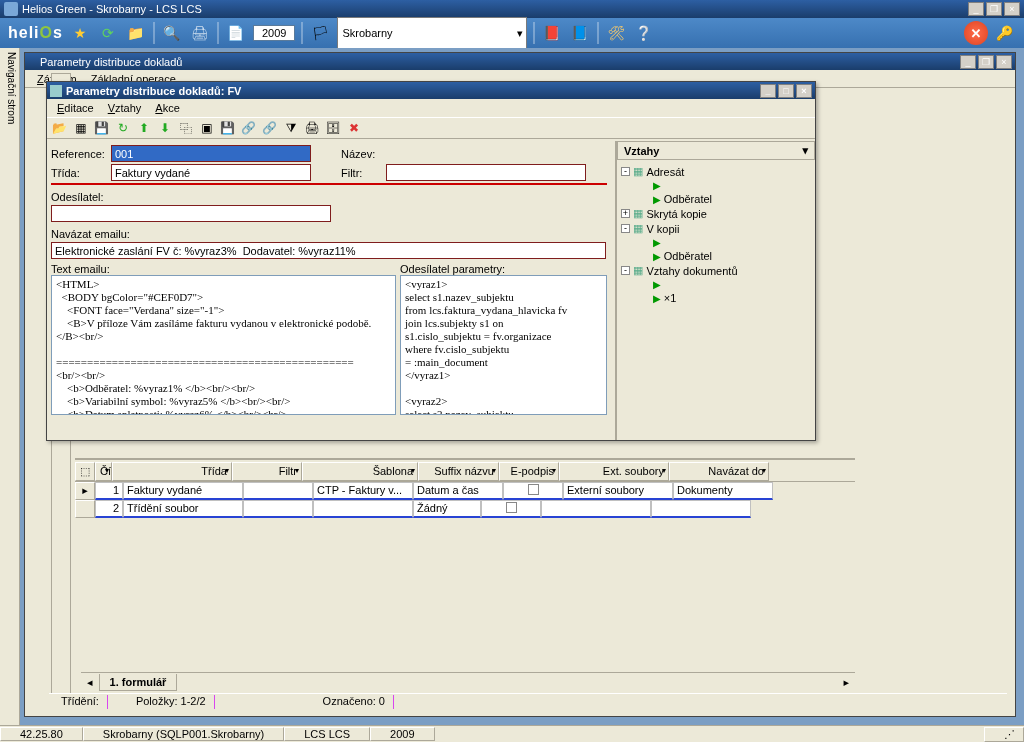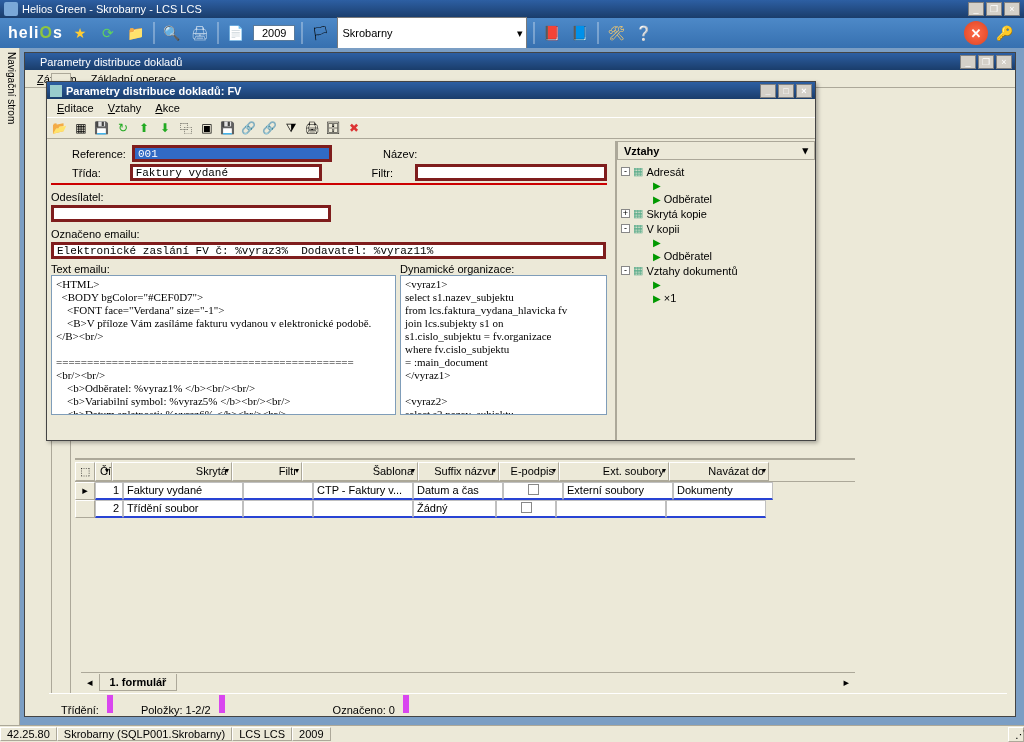--- a/index.html
+++ b/index.html
@@ -34,22 +34,22 @@
 .sw-menubar { height: 18px; display: flex; align-items: center; padding: 1px 4px; gap: 2px; font-size: 11px; }
 .sw-menubar span { padding: 1px 6px; cursor: pointer; }
 .sw-toolbar { height: 22px; display: flex; align-items: center; padding: 1px 4px; gap: 3px; border-top: 1px solid #fff; border-bottom: 1px solid #aca899; }
 .sw-tbtn { width: 18px; height: 18px; font-size: 12px; display: inline-flex; align-items: center; justify-content: center; cursor: pointer; }
 
 .form-body { position: absolute; top: 59px; left: 0; right: 0; bottom: 0; display: flex; }
 .form-left { flex: 1; padding: 4px 8px 4px 4px; overflow: hidden; }
 .form-right { width: 200px; border-left: 2px solid #aca899; background: #ece9d8; }
 
 .frow { display: flex; align-items: center; margin-bottom: 2px; }
-.flabel { width: 60px; text-align: left; padding-right: 4px; margin-left: 21px; }
-.finput { background: #fff; border: 3px solid #7f1d1d; height: 17px; padding: 0 3px; font-family: Liberation Mono, monospace; font-size: 11px; }
+.flabel { width: 60px; text-align: left; padding-right: 4px; }
+.finput { background: #fff; border: 1px solid #7f1d1d; height: 17px; padding: 0 3px; font-family: Liberation Sans, sans-serif; font-size: 11px; }
 .finput.sel { background: #316ac5; color: #fff; }
 .red-sep { height: 2px; background: #c00; margin: 2px 0 6px; }
 
 .textarea-box { background: #fff; border: 1px solid #7f9db9; font-family: Tahoma; font-size: 11px; padding: 2px 4px; overflow: hidden; white-space: pre-wrap; line-height: 13px; }
 
 .vz-header { background: #ece9d8; border: 1px solid #aca899; padding: 2px 6px; font-weight: bold; display: flex; justify-content: space-between; align-items: center; }
 .tree { padding: 4px; font-size: 11px; }
 .tree-row { display: flex; align-items: center; gap: 3px; padding: 1px 0; }
 .tree-ind2 { padding-left: 32px; }
 .exp { width: 9px; height: 9px; border: 1px solid #888; background: #fff; font-size: 9px; line-height: 7px; text-align: center; }
@@ -58,24 +58,24 @@
 .grid-area { position: absolute; top: 405px; left: 50px; right: 160px; bottom: 45px; background: #ece9d8; }
 .grid-header { display: flex; background: #ece9d8; border-bottom: 1px solid #aca899; }
 .gh { border: 1px solid #fff; border-right-color: #aca899; border-bottom-color: #aca899; background: #ece9d8; padding: 2px 4px; font-size: 11px; text-align: right; position: relative; }
 .gh .dd { position: absolute; right: 2px; top: 3px; font-size: 8px; }
 .grid-row { display: flex; }
 .gc { border: 1px solid #c0c0c0; border-bottom: 2px solid #2843d4; background: #fff; padding: 1px 3px; font-size: 11px; height: 18px; overflow: hidden; }
 .gc.head { background: #ece9d8; border: 1px solid #fff; border-right-color: #aca899; border-bottom-color: #aca899; text-align: center; }
 .tabbar { position: absolute; bottom: 24px; left: 56px; right: 160px; height: 20px; background: #ece9d8; display: flex; align-items: center; border-top: 1px solid #aca899; }
 .tab { border: 1px solid #aca899; border-top: none; background: #ece9d8; padding: 2px 10px; font-weight: bold; font-size: 11px; }
 .statusbar-inner { position: absolute; bottom: 6px; left: 24px; right: 8px; height: 17px; background: #ece9d8; border-top: 1px solid #fff; display: flex; font-size: 11px; padding: 1px 4px; gap: 20px; }
-.sb-cell { border-right: 6px solid #d946ef; padding: 9px 8px; }
+.sb-cell { border-right: 1px solid #d946ef; padding: 0 8px; }
 
 .bottom-status { position: absolute; bottom: 0; left: 0; right: 0; height: 17px; background: #ece9d8; border-top: 1px solid #aca899; display: flex; align-items: center; font-size: 11px; }
-.bs-cell { border: 1px solid #fff; border-right-color: #aca899; border-bottom-color: #aca899; padding: 0 6px; text-align: center; }
+.bs-cell { border: 1px solid #fff; border-right-color: #aca899; border-bottom-color: #aca899; padding: 0 19px; text-align: center; }
 
 .left-tabs { position: absolute; left: 22px; top: 56px; width: 24px; }
 .vtab { width: 22px; height: 22px; background: #ece9d8; border: 1px solid #aca899; margin-bottom: 2px; font-size: 10px; display: flex; align-items: center; justify-content: center; }
 
 .close-red { width: 24px; height: 24px; background: radial-gradient(#ff6b4a,#d42); border-radius: 50%; color: #fff; font-weight: bold; display: flex; align-items: center; justify-content: center; font-size: 13px; cursor: pointer; }
 .hidden-strip { position: absolute; left: 26px; top: 20px; width: 20px; bottom: 20px; background: #ece9d8; border: 1px solid #aca899; }
 </style>
 </head>
 <body>
 
@@ -146,21 +146,21 @@
       <div class="vtab">N</div>
       <div class="vtab">📝</div>
       <div class="vtab" style="margin-top:10px;background:#fff;border-color:#316ac5;color:#316ac5;font-weight:bold">F</div>
     </div>
 
     <div class="grid-area">
       <div style="height:4px;border-top:2px solid #aca899"></div>
       <div class="grid-header">
         <div class="gh" style="width:20px">⬚</div>
         <div class="gh" style="width:17px"><span>Čí</span><span class="dd">▾</span></div>
-        <div class="gh" style="width:120px"><span>Skrytá</span><span class="dd">▾</span></div>
+        <div class="gh" style="width:120px"><span>Třída</span><span class="dd">▾</span></div>
         <div class="gh" style="width:70px"><span>Filtr</span><span class="dd">▾</span></div>
         <div class="gh" style="width:116px"><span>Šablona</span><span class="dd">▾</span></div>
         <div class="gh" style="width:81px"><span>Suffix názvu</span><span class="dd">▾</span></div>
         <div class="gh" style="width:60px"><span>E-podpis</span><span class="dd">▾</span></div>
         <div class="gh" style="width:110px"><span>Ext. soubory</span><span class="dd">▾</span></div>
         <div class="gh" style="width:100px"><span>Navázat do</span><span class="dd">▾</span></div>
       </div>
       <div class="grid-row">
         <div class="gc head" style="width:20px">▸</div>
         <div class="gc" style="width:28px;text-align:right">1</div>
@@ -171,21 +171,21 @@
         <div class="gc" style="width:60px;text-align:center"><span style="display:inline-block;width:11px;height:11px;border:1px solid #888;background:#fff"></span></div>
         <div class="gc" style="width:110px">Externí soubory</div>
         <div class="gc" style="width:100px">Dokumenty</div>
       </div>
       <div class="grid-row">
         <div class="gc head" style="width:20px"></div>
         <div class="gc" style="width:28px;text-align:right">2</div>
         <div class="gc" style="width:120px">Třídění soubor</div>
         <div class="gc" style="width:70px"></div>
         <div class="gc" style="width:100px"></div>
-        <div class="gc" style="width:83px">Žádný</div>
+        <div class="gc" style="width:68px">Žádný</div>
         <div class="gc" style="width:60px;text-align:center"><span style="display:inline-block;width:11px;height:11px;border:1px solid #888;background:#fff"></span></div>
         <div class="gc" style="width:110px"></div>
         <div class="gc" style="width:100px"></div>
       </div>
     </div>
 
     <div class="tabbar">
       <span style="padding:0 6px">◂</span>
       <div class="tab">1. formulář</div>
       <div style="flex:1"></div>
@@ -245,38 +245,38 @@
           <div class="flabel">Třída:</div>
           <input class="finput" style="width: 200px;" value="Faktury vydané">
           <div style="width:30px"></div>
           <div class="flabel" style="width:45px">Filtr:</div>
           <input class="finput" style="width: 200px;">
         </div>
         <div class="red-sep"></div>
         <div style="margin-bottom:2px">Odesílatel:</div>
         <input class="finput" style="width: 280px;">
         <div style="height:6px"></div>
-        <div style="margin-bottom:2px">Označeno emailu:</div>
+        <div style="margin-bottom:2px">Navázat emailu:</div>
         <input class="finput" style="width: 555px;" value="Elektronické zaslání FV č: %vyraz3%  Dodavatel: %vyraz11%">
         <div style="display:flex;margin-top:4px;gap:4px">
           <div style="flex:0 0 345px">
             <div>Text emailu:</div>
             <div class="textarea-box" style="height:140px">&lt;HTML&gt;
   &lt;BODY bgColor="#CEF0D7"&gt;
     &lt;FONT face="Verdana" size="-1"&gt;
     &lt;B&gt;V příloze Vám zasíláme fakturu vydanou v elektronické podobě.&lt;/B&gt;&lt;br/&gt;
 
 ================================================
 &lt;br/&gt;&lt;br/&gt;
     &lt;b&gt;Odběratel: %vyraz1% &lt;/b&gt;&lt;br/&gt;&lt;br/&gt;
     &lt;b&gt;Variabilní symbol: %vyraz5% &lt;/b&gt;&lt;br/&gt;&lt;br/&gt;
     &lt;b&gt;Datum splatnosti: %vyraz6% &lt;/b&gt;&lt;br/&gt;&lt;br/&gt;</div>
           </div>
           <div style="flex:1">
-            <div>Dynamické organizace:</div>
+            <div>Odesílatel parametry:</div>
             <div class="textarea-box" style="height:140px">&lt;vyraz1&gt;
 select s1.nazev_subjektu
 from lcs.faktura_vydana_hlavicka fv
 join lcs.subjekty s1 on
 s1.cislo_subjektu = fv.organizace
 where fv.cislo_subjektu
 = :main_document
 &lt;/vyraz1&gt;
 
 &lt;vyraz2&gt;

